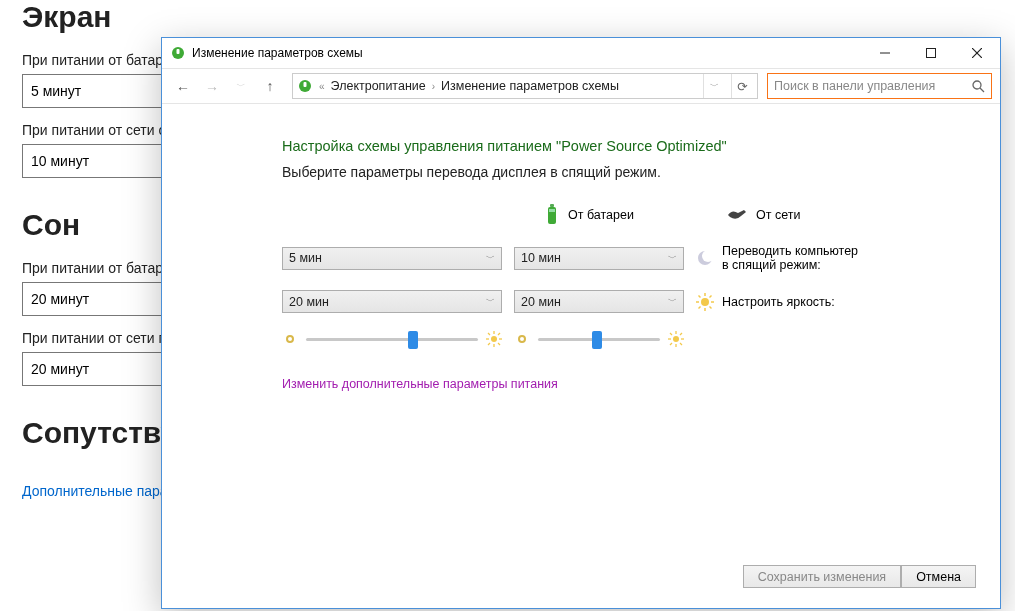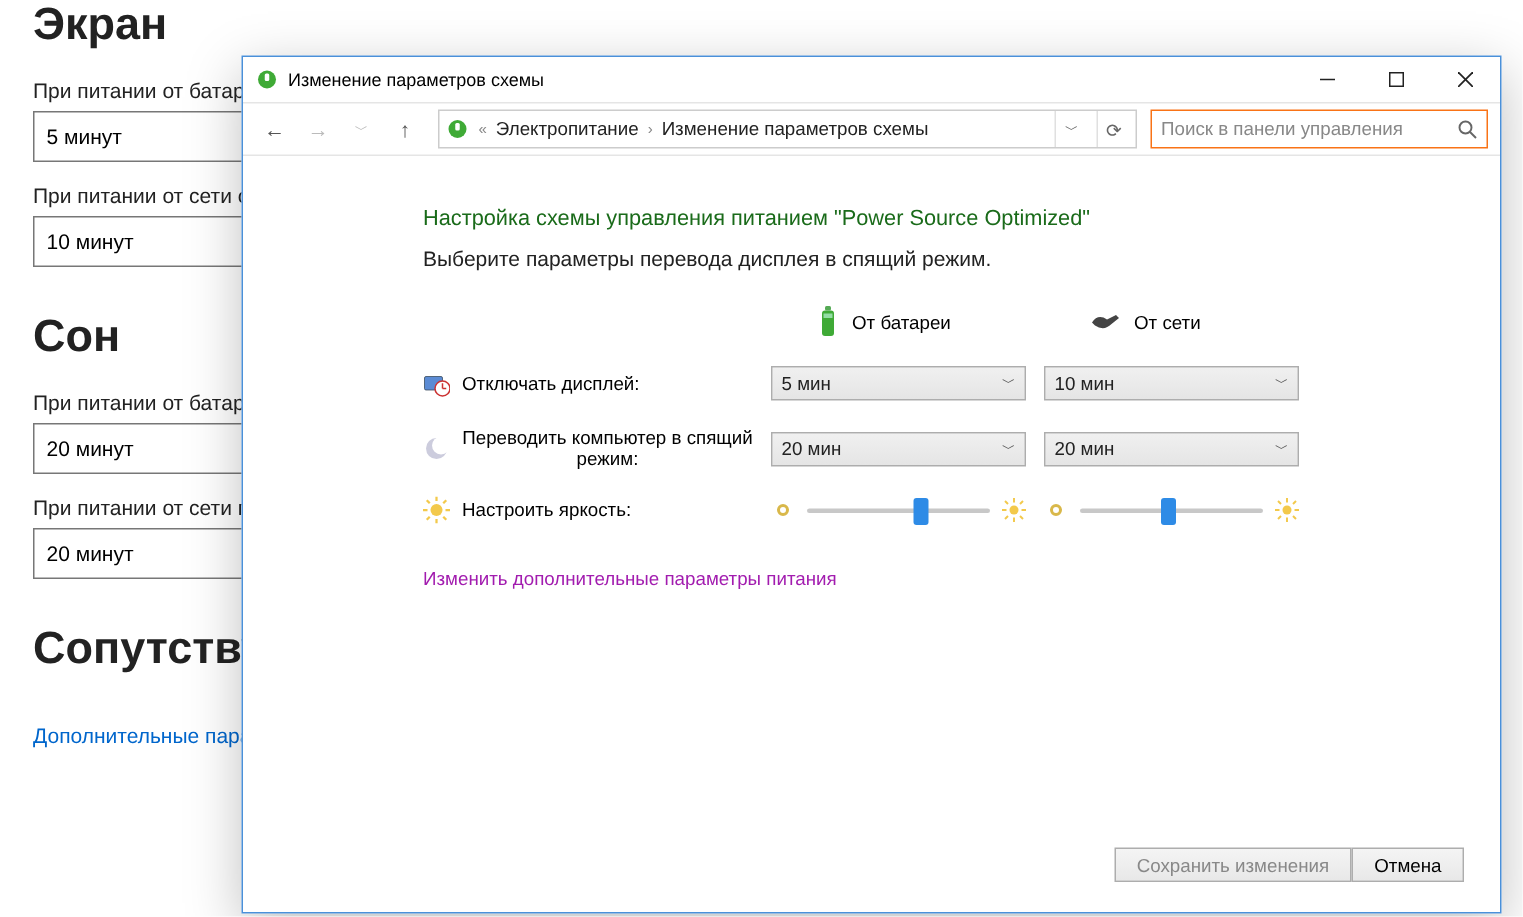--- a/index.html
+++ b/index.html
@@ -32,21 +32,21 @@
   .addr .fill { flex:1; }
   .addr .endbtn { width:22px; display:flex; align-items:center; justify-content:center; color:#666; border-left:1px solid #e0e0e0; height:100%; }
   .search { width:225px; height:26px; border:1px solid #f97316; display:flex; align-items:center; padding:0 6px; gap:6px; color:#888; font-size:12.5px; }
   .search .mag { color:#666; margin-left:auto; }
 
   
   .content { flex:1; padding:34px 20px 0 120px; position:relative; overflow:hidden; }
   .content h2 { font-size:14.5px; font-weight:400; color:#1a6b1a; margin-bottom:10px; }
   .content .sub { font-size:14px; color:#222; margin-bottom:24px; }
 
-  .grid { display:grid; grid-template-columns:220px 170px 170px; column-gap:12px; row-gap:18px; align-items:center;text-align:center; }
+  .grid { display:grid; grid-template-columns:220px 170px 170px; column-gap:12px; row-gap:18px; align-items:center; }
   .colhead { display:flex; align-items:center; gap:8px; font-size:12.5px; justify-content:flex-start; padding-left:30px; }
   .rowlabel { display:flex; align-items:center; gap:8px; font-size:12.5px; }
   .rowlabel .ico { width:18px; height:18px; flex:0 0 auto; }
 
   .combo { height:23px; border:1px solid #adadad; background:linear-gradient(#f0f0f0,#e5e5e5); display:flex; align-items:center; padding:0 6px; font-size:12.5px; color:#222; justify-content:space-between; }
   .combo .chev { font-size:9px; color:#555; }
 
   .slider-wrap { display:flex; align-items:center; gap:8px; }
   .sun { width:16px; height:16px; }
   .track { flex:1; height:3px; background:#c8c8c8; position:relative; border-radius:2px; }
@@ -178,31 +178,20 @@
       </div>
       <div class="colhead">
         <span>
           <svg width="22" height="16" viewBox="0 0 22 16">
               <path d="M2 8 Q6 2 12 6 L18 3 L20 5 L15 9 Q10 14 4 10 Z" fill="#444"></path>
             </svg>
         </span>
         <span>От сети</span>
       </div>
 
-      <div class="rowlabel">
-        <span class="ico">
-          <svg viewBox="0 0 18 18">
-              <rect x="1" y="4" width="12" height="9" rx="1" fill="#5b8bd4" stroke="#345" stroke-width=".5"></rect>
-              <circle cx="13" cy="12" r="5" fill="#fff" stroke="#c33" stroke-width="1"></circle>
-              <line x1="13" y1="12" x2="13" y2="8.5" stroke="#c33" stroke-width="1"></line>
-              <line x1="13" y1="12" x2="15.5" y2="12" stroke="#c33" stroke-width="1"></line>
-            </svg>
-        </span>
-        <span>Отключать дисплей:</span>
-      </div>
       <div class="combo">
         <span>5 мин</span>
           <span class="chev">﹀</span>
       </div>
       <div class="combo">
         <span>10 мин</span>
           <span class="chev">﹀</span>
       </div>
 
       <div class="rowlabel">

